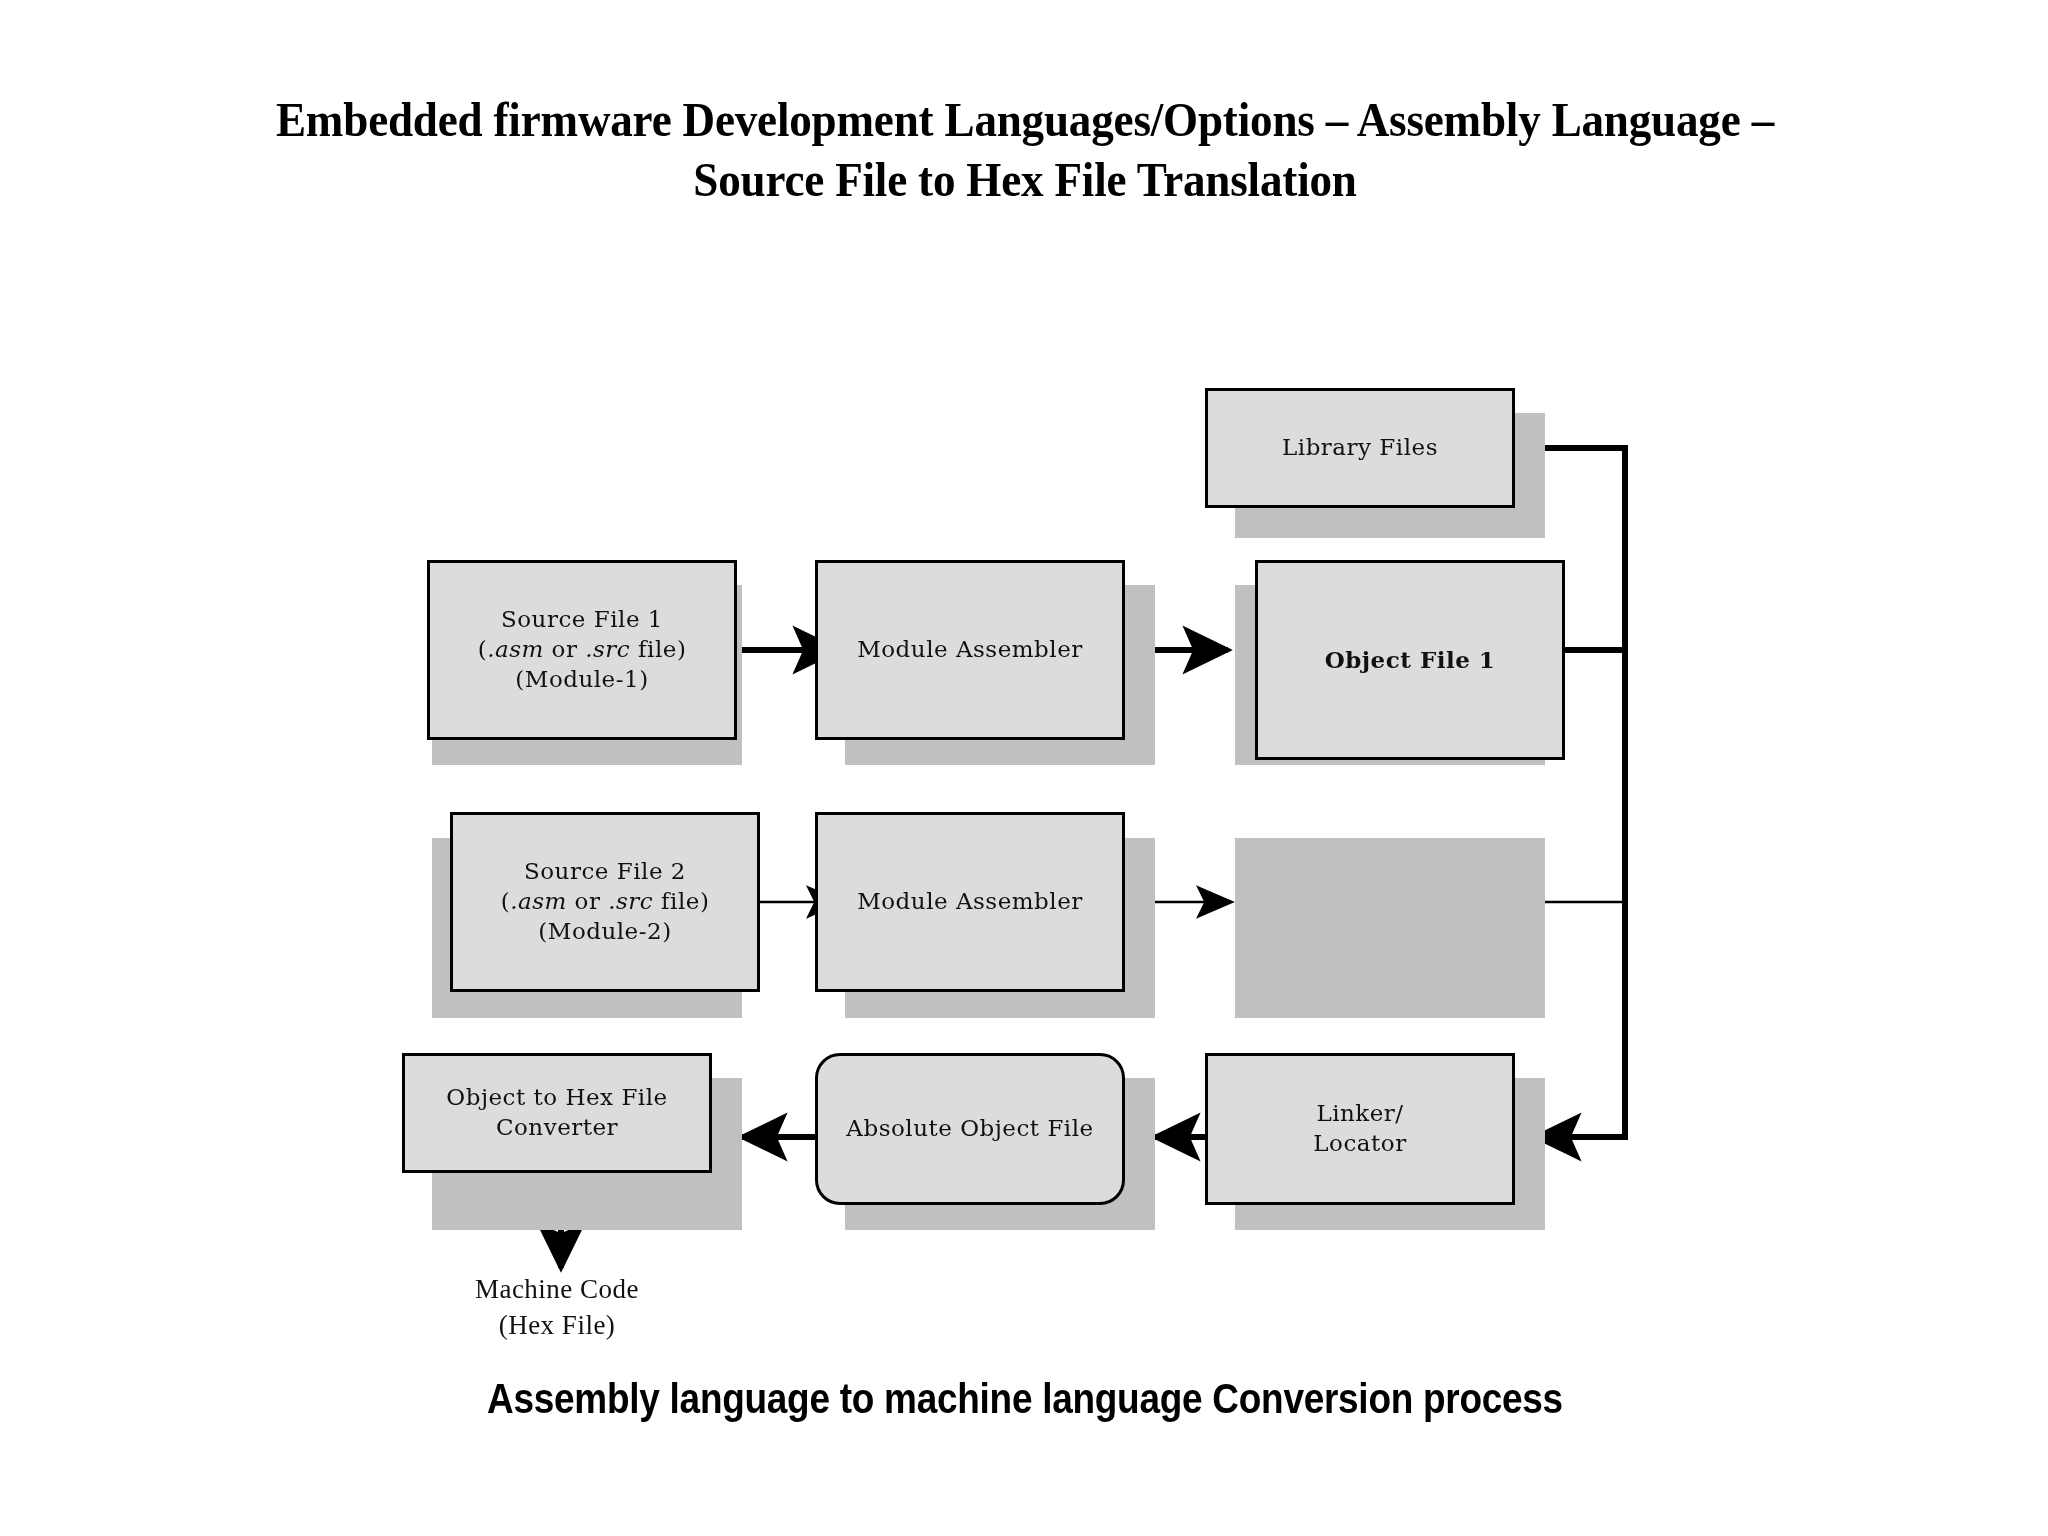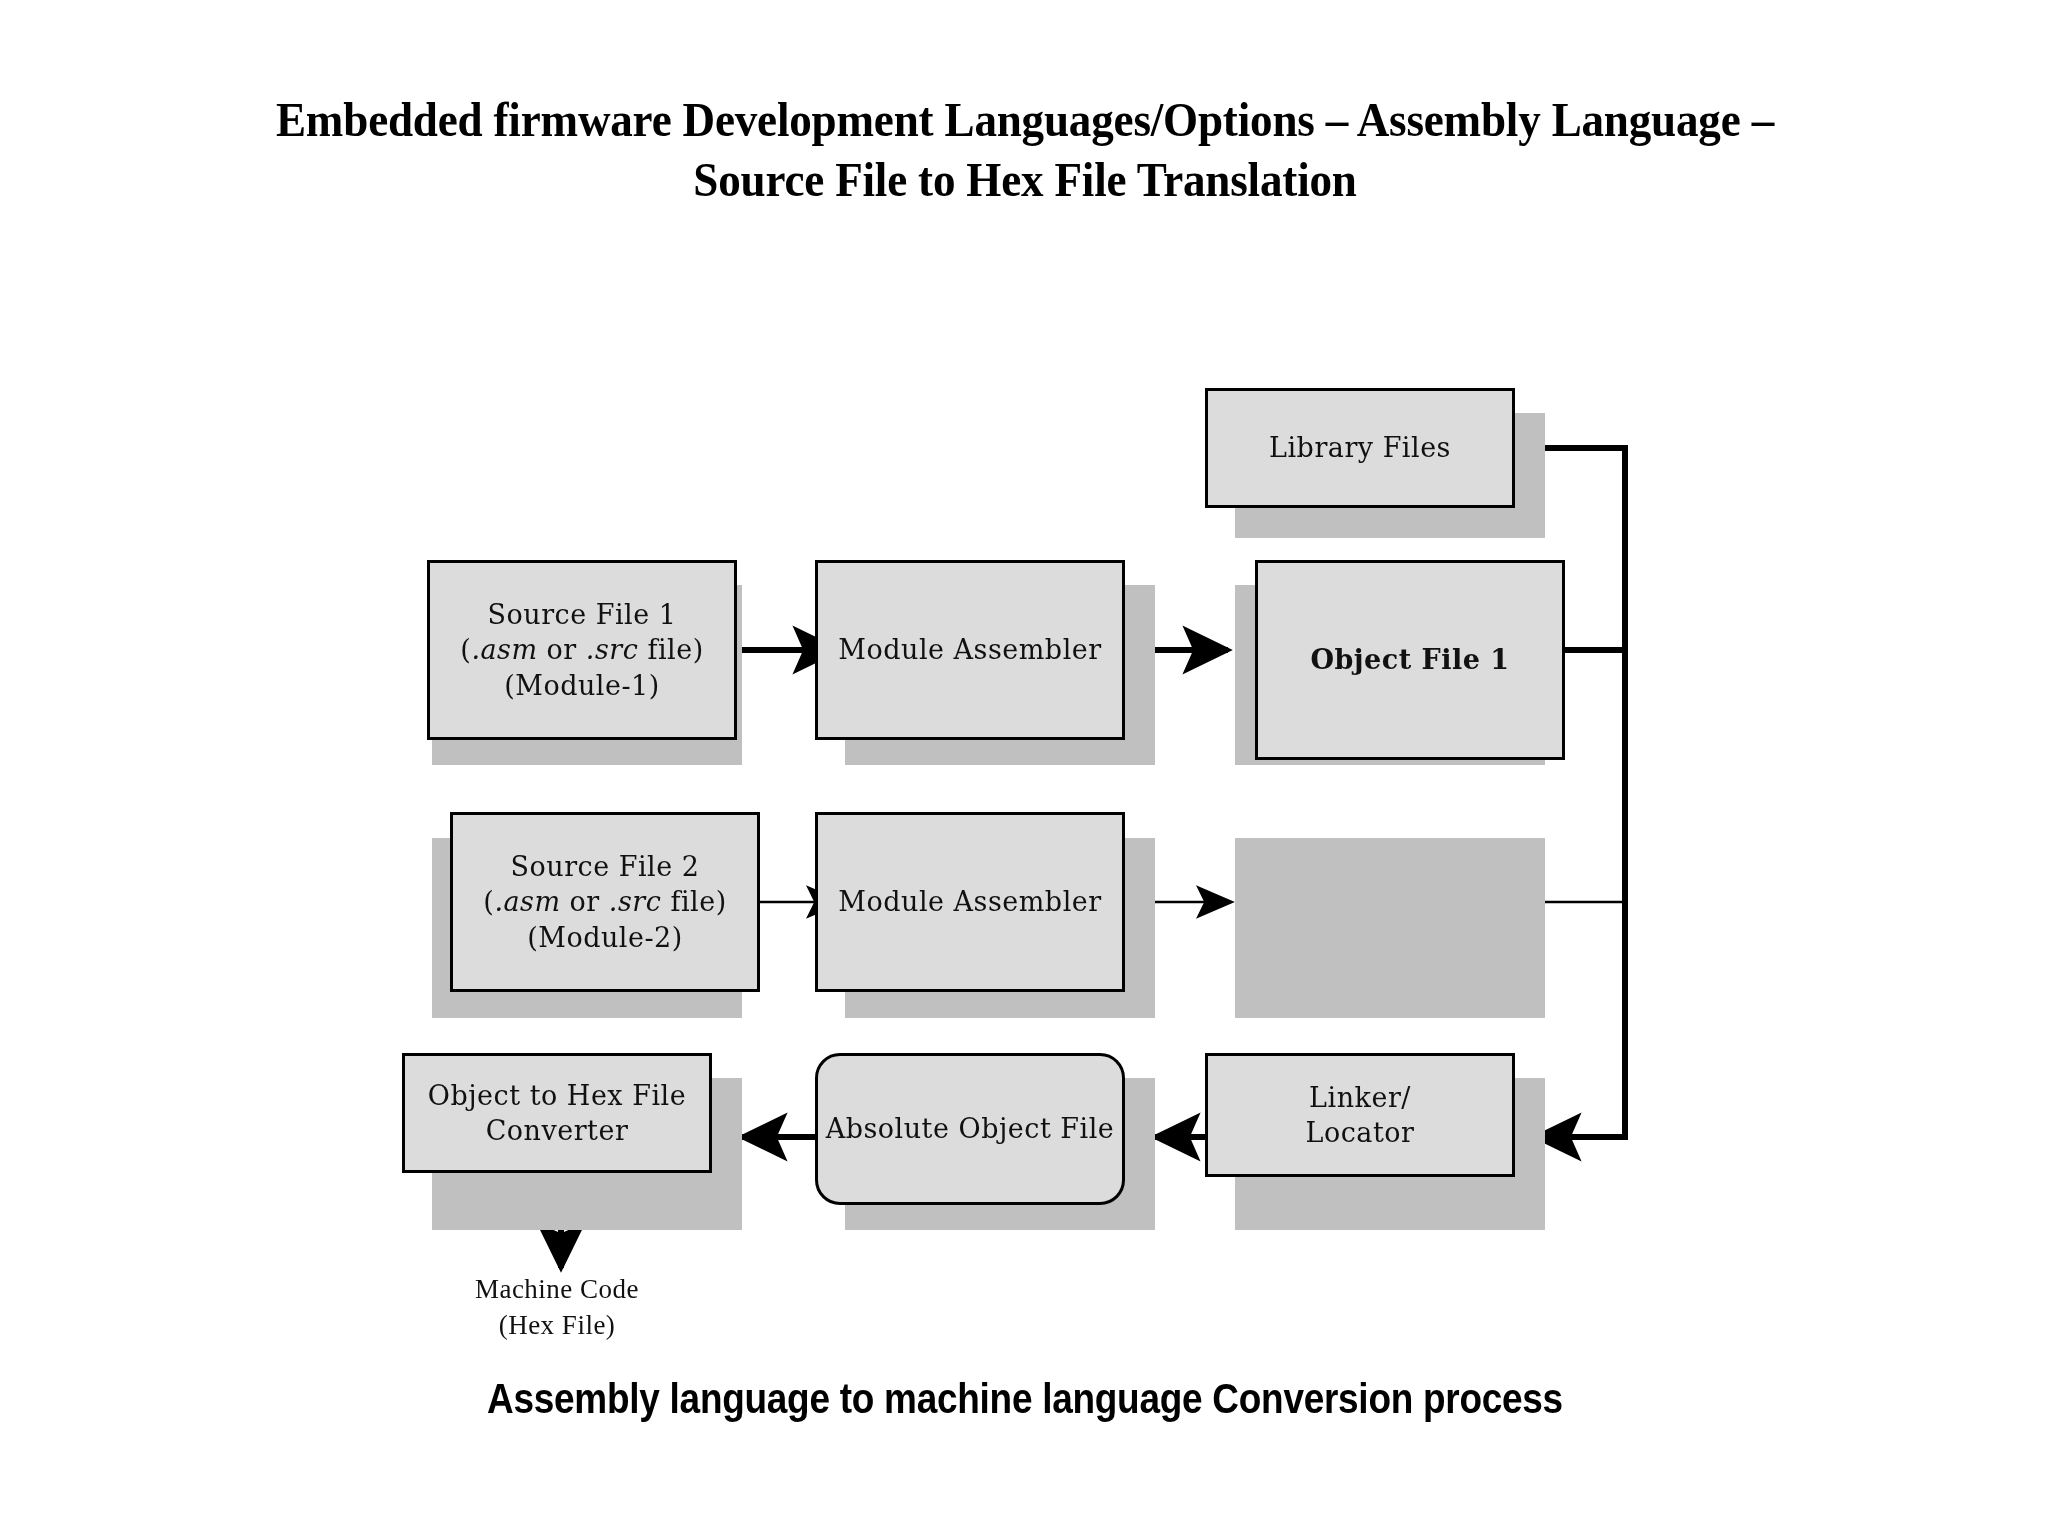--- a/index.html
+++ b/index.html
@@ -53,21 +53,21 @@
   .node {
     position: absolute;
     box-sizing: border-box;
     background: #dcdcdc;
     border: 3px solid #000000;
     display: flex;
     align-items: center;
     justify-content: center;
     text-align: center;
     font-family: "DejaVu Serif", "Liberation Serif", serif;
-    font-size: 27px;
+    font-size: 23px;
     line-height: 1.30;
     color: #111;
     letter-spacing: 0.5px;
     z-index: 3;
   }
   .node .node-label { display: block; padding: 0 6px; white-space: nowrap; }
   .node .ln { display: block; }
   .node em { font-style: italic; }
 
   
@@ -205,21 +205,21 @@
       <span class="ln">Converter</span>
     </span>
   </div>
 
   <div class="node" style="left:815px; top:1053px; width:310px; height:152px;border-radius:25px;">
     <span class="node-label">
       <span class="ln">Absolute Object File</span>
     </span>
   </div>
 
-  <div class="node" style="left:1205px; top:1053px; width:310px; height:124px;justify-content:center;">
+  <div class="node" style="left:1205px; top:1053px; width:310px; height:152px;justify-content:center;">
     <span class="node-label">
       <span class="ln">Linker/</span>
       <span class="ln">Locator</span>
     </span>
   </div>
 
   <div class="free-text" style="left:402px; top:1272px; width:310px;">
     <span class="ln">Machine Code</span>
     <span class="ln">(Hex File)</span>
   </div>

